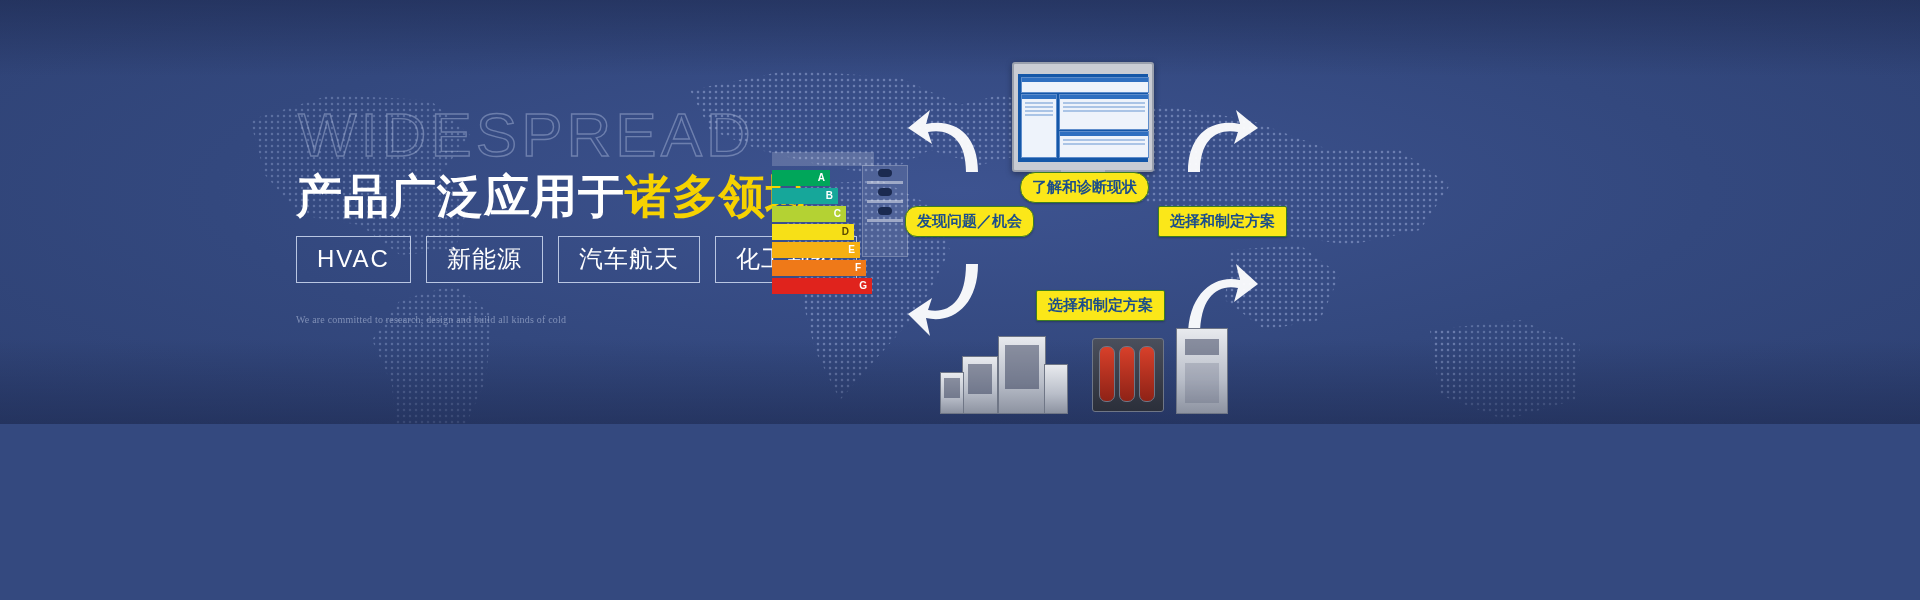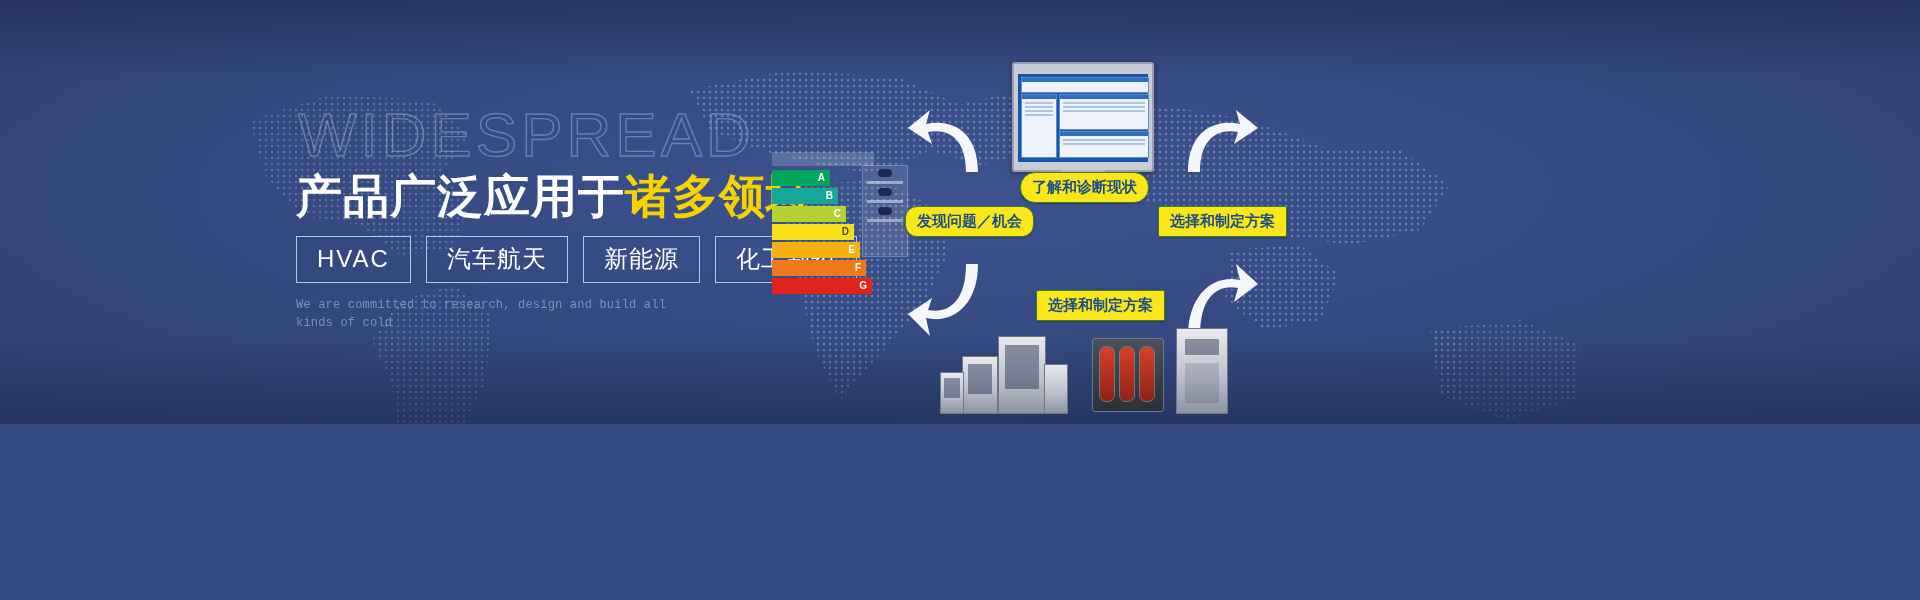--- a/index.html
+++ b/index.html
@@ -44,23 +44,23 @@
     white-space:nowrap;letter-spacing:1px;
     font-family:"DejaVu Sans","Liberation Sans",sans-serif;
   }
   .tag.en{font-family:"Liberation Sans","DejaVu Sans",sans-serif;letter-spacing:2px;}
   .desc{
     margin-top:20px;color:#e6ecf8;font-size:22px;line-height:1.38;
     letter-spacing:.5px;max-width:430px;
     font-family:"DejaVu Sans","Liberation Sans",sans-serif;
   }
   .desc-en{
-    margin-top:13px;color:rgba(196,208,234,.52);font-size:12px;line-height:1.5;
+    margin-top:29px;color:rgba(196,208,234,.52);font-size:10px;line-height:1.5;
     letter-spacing:.2px;max-width:400px;
-    font-family:Liberation Mono, monospace;
+    font-family:Liberation Serif, serif;
   }
 
   
   #right{position:absolute;left:900px;top:40px;width:1020px;height:520px;}
 
   
   #energy{position:absolute;left:-128px;top:130px;width:100px;}
   .bar{height:16px;margin-bottom:2px;position:relative;color:#fff;
        font-size:10px;font-weight:700;line-height:16px;
        font-family:"Liberation Sans",sans-serif;}
@@ -137,22 +137,22 @@
   </svg>
   <div id="vignette"></div>
 
   <div id="left">
     <div class="ghost">WIDESPREAD</div>
 
     <h1 class="headline"><span>产品广泛应用于</span><span class="hl">诸多领域</span></h1>
 
     <div class="tagrow">
       <div class="tag en">HVAC</div>
+      <div class="tag">新能源</div>
       <div class="tag">汽车航天</div>
-      <div class="tag">新能源</div>
       <div class="tag">化工制药</div>
     </div>
 
     <div class="desc-en">
       <div>We are committed to research, design and build all kinds of cold</div>
     </div>
   </div>
 
   <div id="right">
 

